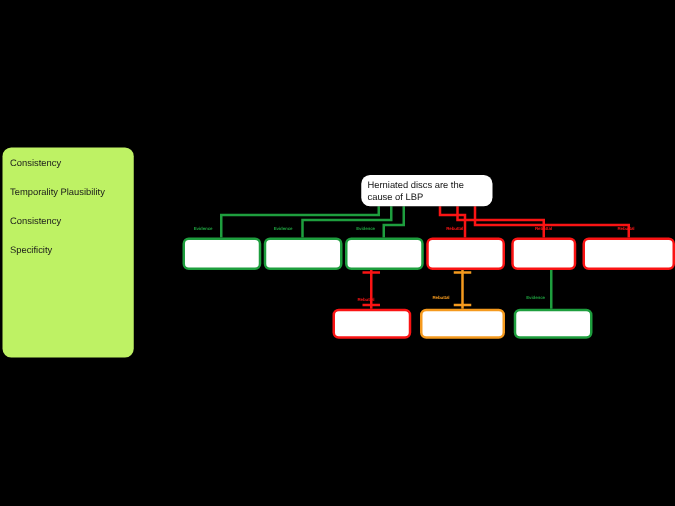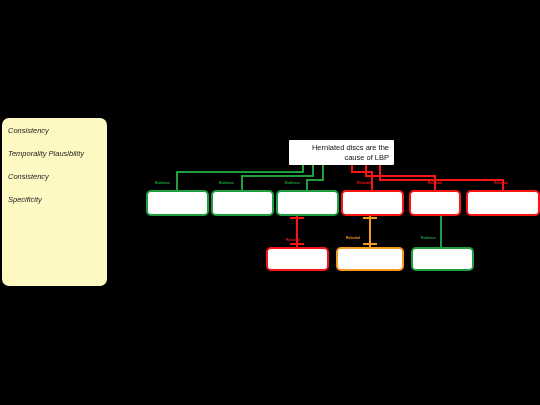--- a/index.html
+++ b/index.html
@@ -16,25 +16,24 @@
     font-family: "Liberation Sans", sans-serif;
   }
 
   
   #criteria-panel {
     position: absolute;
     left: 2px;
     top: 118px;
     width: 105px;
     height: 168px;
-    background: #fef9c3;
+    background: #bef264;
     border-radius: 7px;
     box-sizing: border-box;
     padding: 8px 6px 6px 6px;
-    font-style: italic;
   }
   .criteria-item {
     font-size: 7.5px;
     color: #1a1a1a;
     line-height: 10px;
     margin-bottom: 13px;
     white-space: nowrap;
   }
 
   
@@ -79,22 +78,21 @@
   
   #claim-node {
     position: absolute;
     left: 289px;
     top: 140px;
     width: 105px;
     height: 25px;
     background: #ffffff;
     box-sizing: border-box;
     padding: 3px 5px;
-    border-radius: 1px;
-    text-align: right;
+    border-radius: 7px;
   }
   #claim-node .claim-text {
     font-size: 7.5px;
     line-height: 10px;
     color: #111111;
     display: block;
   }
 
   
   .edge-label {

